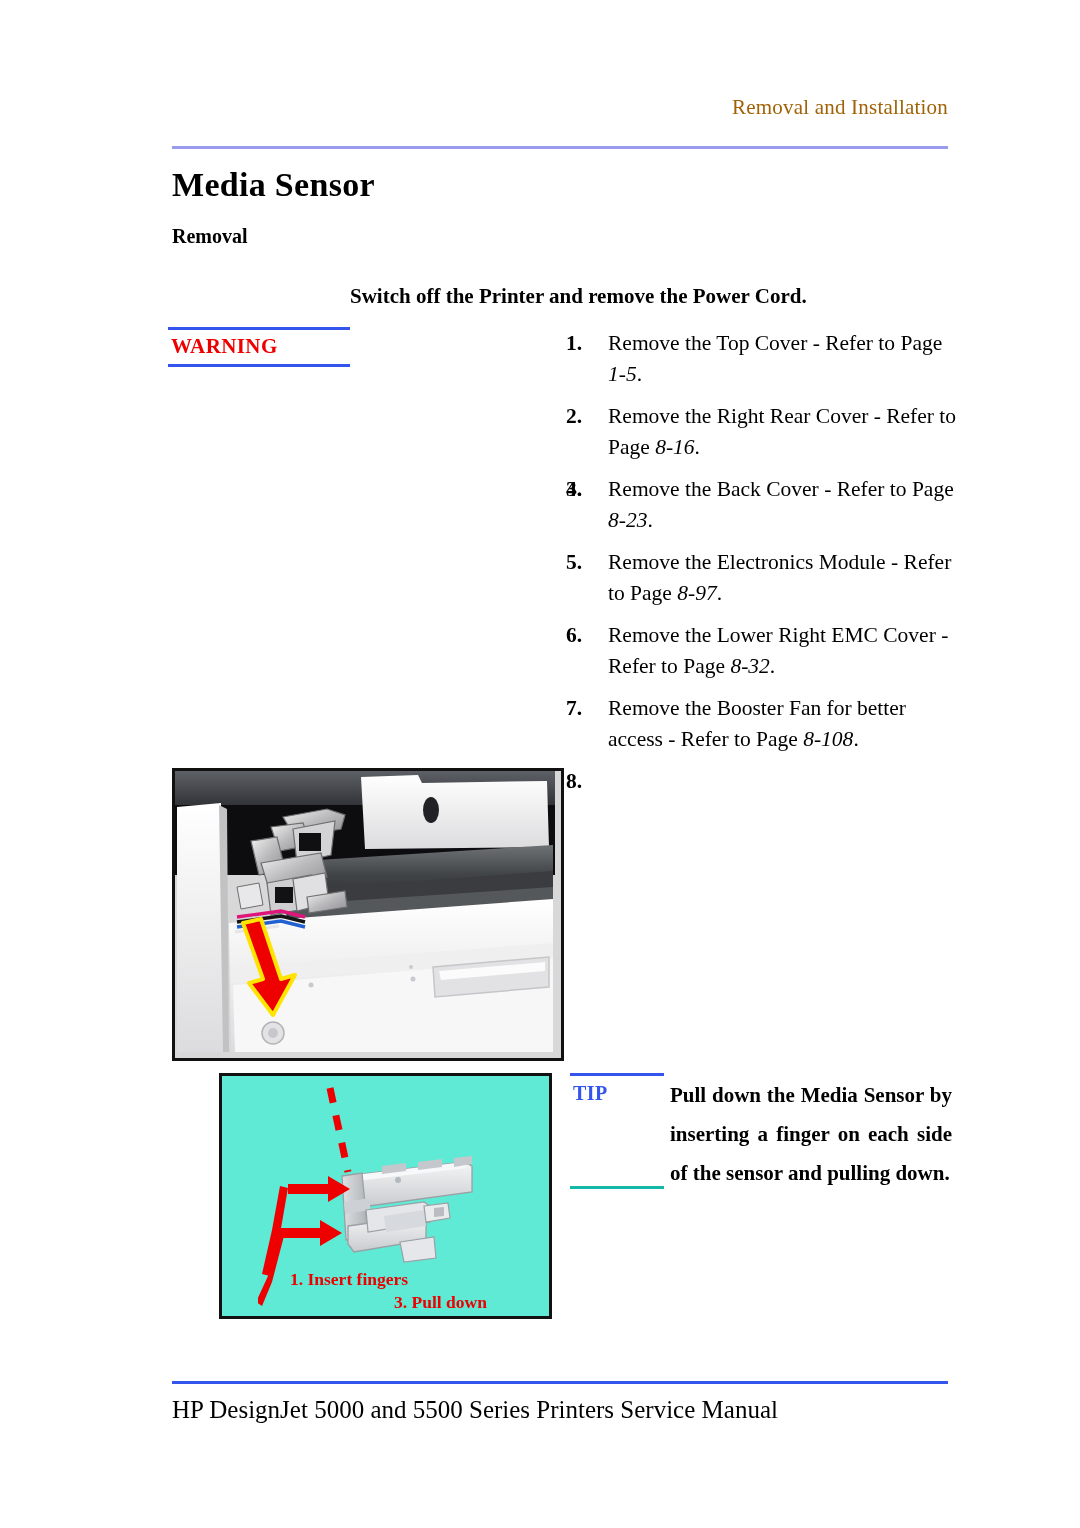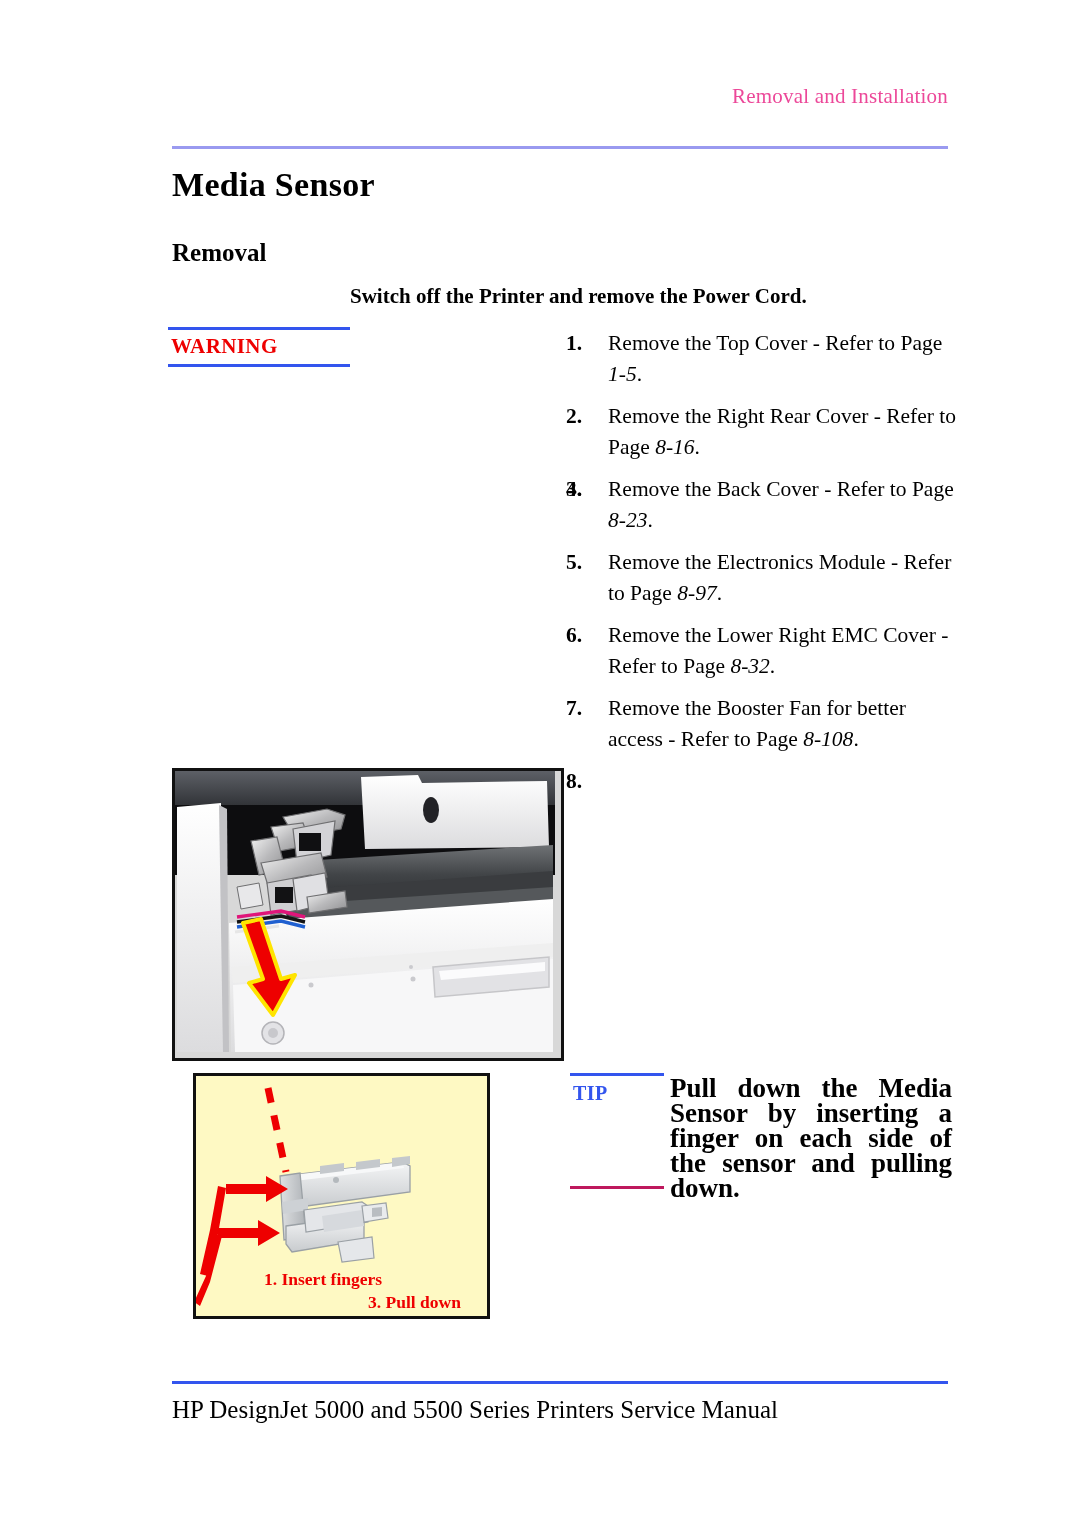--- a/index.html
+++ b/index.html
@@ -14,26 +14,26 @@
     background: #ffffff;
     font-family: "Liberation Serif", "DejaVu Serif", serif;
     color: #000000;
     overflow: hidden;
   }
 
   
   .running-header {
     position: absolute;
     left: 172px;
-    top: 84px;
+    top: 95px;
     width: 776px;
     text-align: right;
     font-size: 21px;
     letter-spacing: 0.2px;
-    color: #ec4899;
+    color: #a16207;
   }
   .header-rule {
     position: absolute;
     left: 172px;
     top: 146px;
     width: 776px;
     height: 3px;
     background: #9a9af0;
   }
 
@@ -42,22 +42,22 @@
     position: absolute;
     left: 172px;
     top: 166px;
     font-size: 34px;
     font-weight: bold;
     letter-spacing: 0.3px;
   }
   .section-title {
     position: absolute;
     left: 172px;
-    top: 239px;
-    font-size: 25px;
+    top: 225px;
+    font-size: 20px;
     font-weight: bold;
   }
 
   
   .warning-block {
     position: absolute;
     left: 168px;
     top: 279px;
     width: 782px;
   }
@@ -124,27 +124,28 @@
     height: 287px;
     border: 3px solid #111111;
     background: #d8d8d8;
     overflow: hidden;
   }
   .photo-figure svg { display: block; }
 
   
   .drawing-figure {
     position: absolute;
-    left: 193px;
+    left: 219px;
     top: 1073px;
     width: 291px;
     height: 240px;
     border: 3px solid #111111;
-    background: #fef9c3;
+    background: #5eead4;
     overflow: hidden;
+    padding-left: 36px;
   }
   .drawing-figure svg { display: block; }
   .dwg-label {
     position: absolute;
     font-family: "Liberation Serif", "DejaVu Serif", serif;
     font-weight: bold;
     color: #ee0000;
     font-size: 17.5px;
     white-space: nowrap;
   }
@@ -158,39 +159,39 @@
     top: 1073px;
     width: 382px;
   }
   .tip-label-wrap {
     position: absolute;
     left: 0;
     top: 0;
     width: 94px;
     height: 110px;
     border-top: 3px solid #3355ee;
-    border-bottom: 3px solid #be185d;
+    border-bottom: 3px solid #14b8a6;
   }
   .tip-label {
     position: absolute;
     left: 3px;
     top: 6px;
     font-size: 20px;
     font-weight: bold;
     color: #3355ee;
     letter-spacing: 0.5px;
   }
   .tip-text {
     position: absolute;
     left: 100px;
     top: 3px;
     width: 282px;
-    font-size: 27px;
-    font-weight: bold;
-    line-height: 25px;
+    font-size: 21px;
+    font-weight: bold;
+    line-height: 39px;
     text-align: justify;
   }
 
   
   .footer-rule {
     position: absolute;
     left: 172px;
     top: 1381px;
     width: 776px;
     height: 3px;

